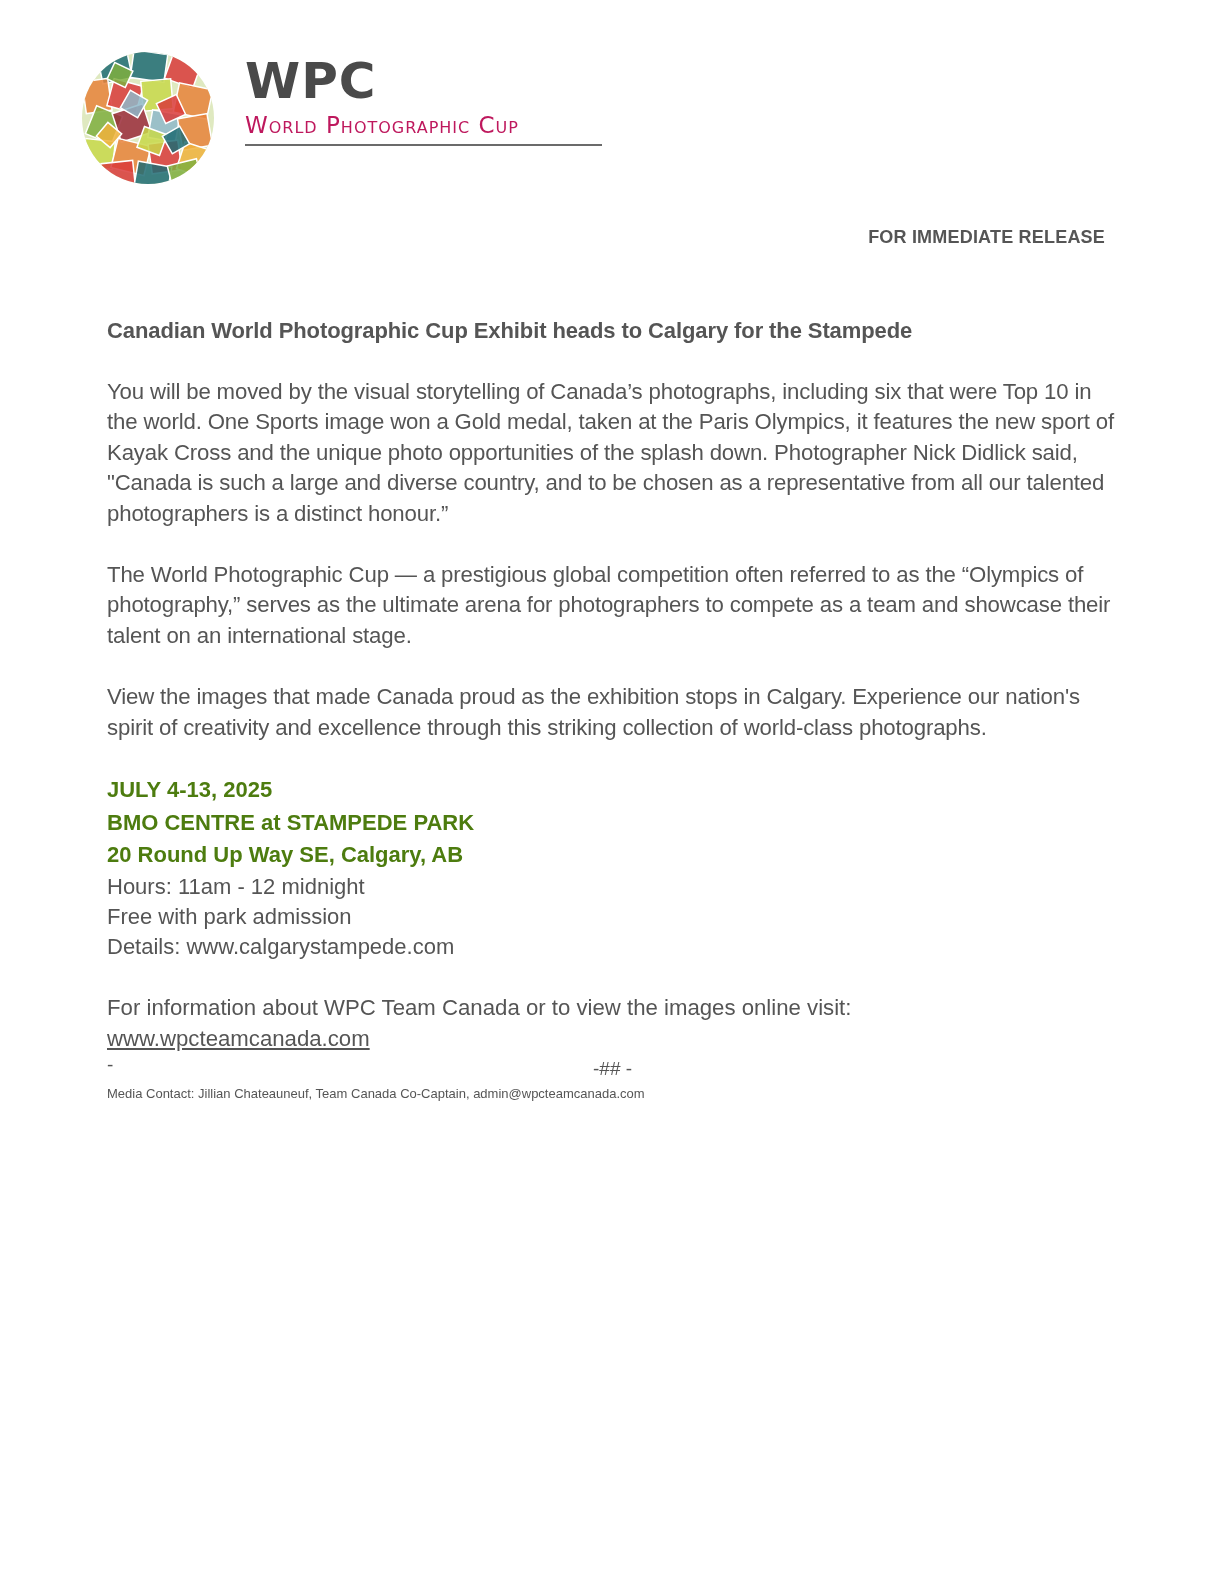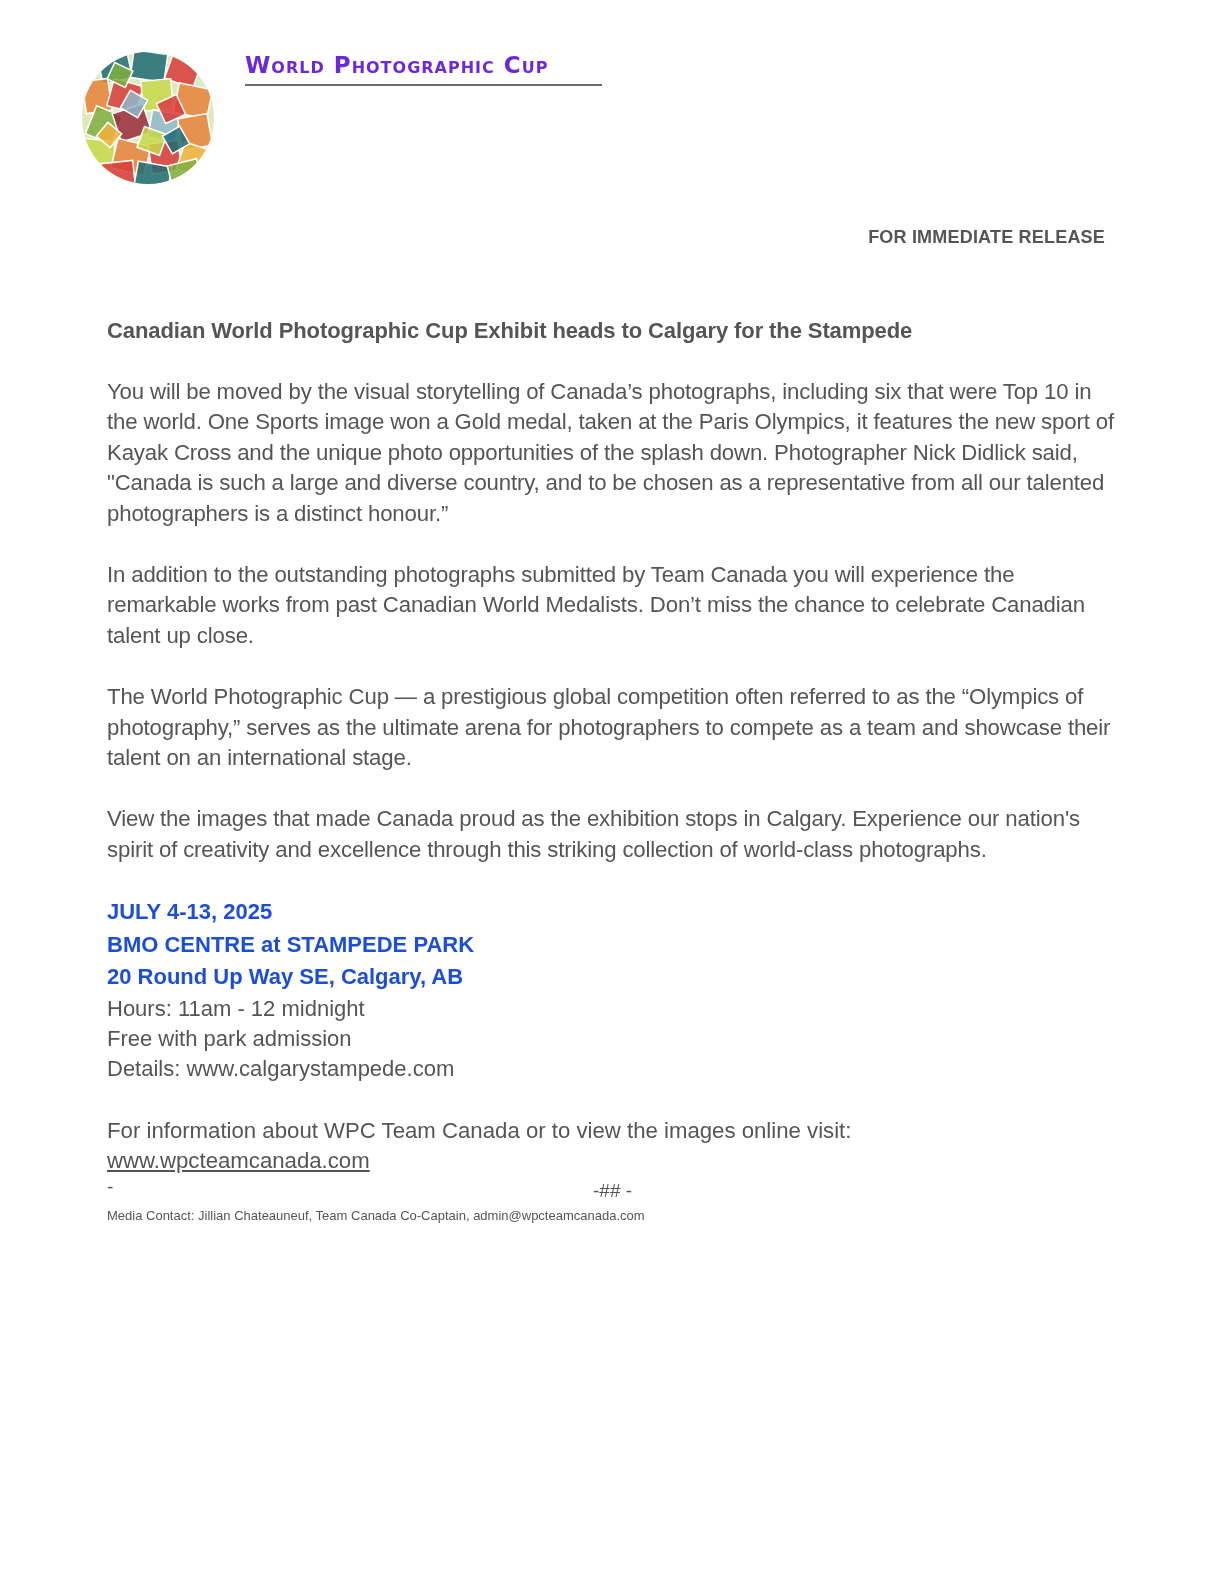--- a/index.html
+++ b/index.html
@@ -40,25 +40,25 @@
       font-size: 50px;
       font-weight: bold;
       color: #4a4a4a;
       line-height: 58px;
       letter-spacing: 1px;
       margin-top: 2px;
     }
     .logo-full {
       font-family: "DejaVu Sans", sans-serif;
       font-size: 23px;
-      color: #6d28d9;
+      color: #be185d;
       letter-spacing: 1px;
       line-height: 30px;
       font-variant: small-caps;
-      font-weight: bold;
+      font-weight: normal;
       white-space: nowrap;
     }
     .logo-rule {
       height: 2px;
       background: #6b6b6b;
       margin: 4px 0 4px 0;
       width: 357px;
     }
     .logo-team {
       font-family: "Liberation Sans", sans-serif;
@@ -98,21 +98,21 @@
       margin: 0 0 31px 0;
       letter-spacing: -0.15px;
     }
     .event {
       margin-top: 0;
     }
     .event .bold-line {
       font-weight: bold;
       font-size: 22px;
       line-height: 32.5px;
-      color: #1d4ed8;
+      color: #4d7c0f;
     }
     .event .line {
       font-size: 22px;
       line-height: 30.3px;
       color: #555555;
     }
     .info {
       margin-top: 31px;
       font-size: 22.2px;
       line-height: 30.4px;
@@ -179,32 +179,32 @@
           <rect x="44" y="44" width="20" height="20" fill="#8fb8c9" fill-opacity="0.85" stroke="#ffffff" stroke-width="1.5" transform="rotate(30 54 54)"></rect>
           <rect x="80" y="48" width="22" height="22" fill="#d93a3a" fill-opacity="0.85" stroke="#ffffff" stroke-width="1.5" transform="rotate(-25 91 59)"></rect>
           <rect x="20" y="76" width="18" height="18" fill="#f0b23c" fill-opacity="0.85" stroke="#ffffff" stroke-width="1.5" transform="rotate(40 29 85)"></rect>
           <rect x="60" y="80" width="24" height="22" fill="#c8d84a" fill-opacity="0.85" stroke="#ffffff" stroke-width="1.5" transform="rotate(20 72 91)"></rect>
           <rect x="86" y="80" width="20" height="20" fill="#1f6b73" fill-opacity="0.85" stroke="#ffffff" stroke-width="1.5" transform="rotate(-30 96 90)"></rect>
           <rect x="30" y="16" width="20" height="18" fill="#7fae3e" fill-opacity="0.85" stroke="#ffffff" stroke-width="1.5" transform="rotate(25 40 25)"></rect>
         </g>
     </g>
   </svg>
   <div class="logo-text">
+    <div class="logo-wpc">WPC</div>
     <div class="logo-full">World Photographic Cup</div>
     <div class="logo-rule"></div>
   </div>
 </div>
 
 <div class="release">FOR IMMEDIATE RELEASE</div>
 
 <div class="content">
   <div class="headline">Canadian World Photographic Cup Exhibit heads to Calgary for the Stampede</div>
 
   <p class="para">You will be moved by the visual storytelling of Canada’s photographs, including six that were Top 10 in the world. One Sports image won a Gold medal, taken at the Paris Olympics, it features the new sport of Kayak Cross and the unique photo opportunities of the splash down. Photographer Nick Didlick said, "Canada is such a large and diverse country, and to be chosen as a representative from all our talented photographers is a distinct honour.”</p>
-  <p class="para">In addition to the outstanding photographs submitted by Team Canada you will experience the remarkable works from past Canadian World Medalists. Don’t miss the chance to celebrate Canadian talent up close.</p>
   <p class="para">The World Photographic Cup — a prestigious global competition often referred to as the “Olympics of photography,” serves as the ultimate arena for photographers to compete as a team and showcase their talent on an international stage.</p>
   <p class="para">View the images that made Canada proud as the exhibition stops in Calgary. Experience our nation's spirit of creativity and excellence through this striking collection of world-class photographs.</p>
 
   <div class="event">
     <div class="bold-line">JULY 4-13, 2025</div>
     <div class="bold-line">BMO CENTRE at STAMPEDE PARK</div>
     <div class="bold-line">20 Round Up Way SE, Calgary, AB</div>
     <div class="line">Hours: 11am - 12 midnight</div>
     <div class="line">Free with park admission</div>
     <div class="line">Details: www.calgarystampede.com</div>

